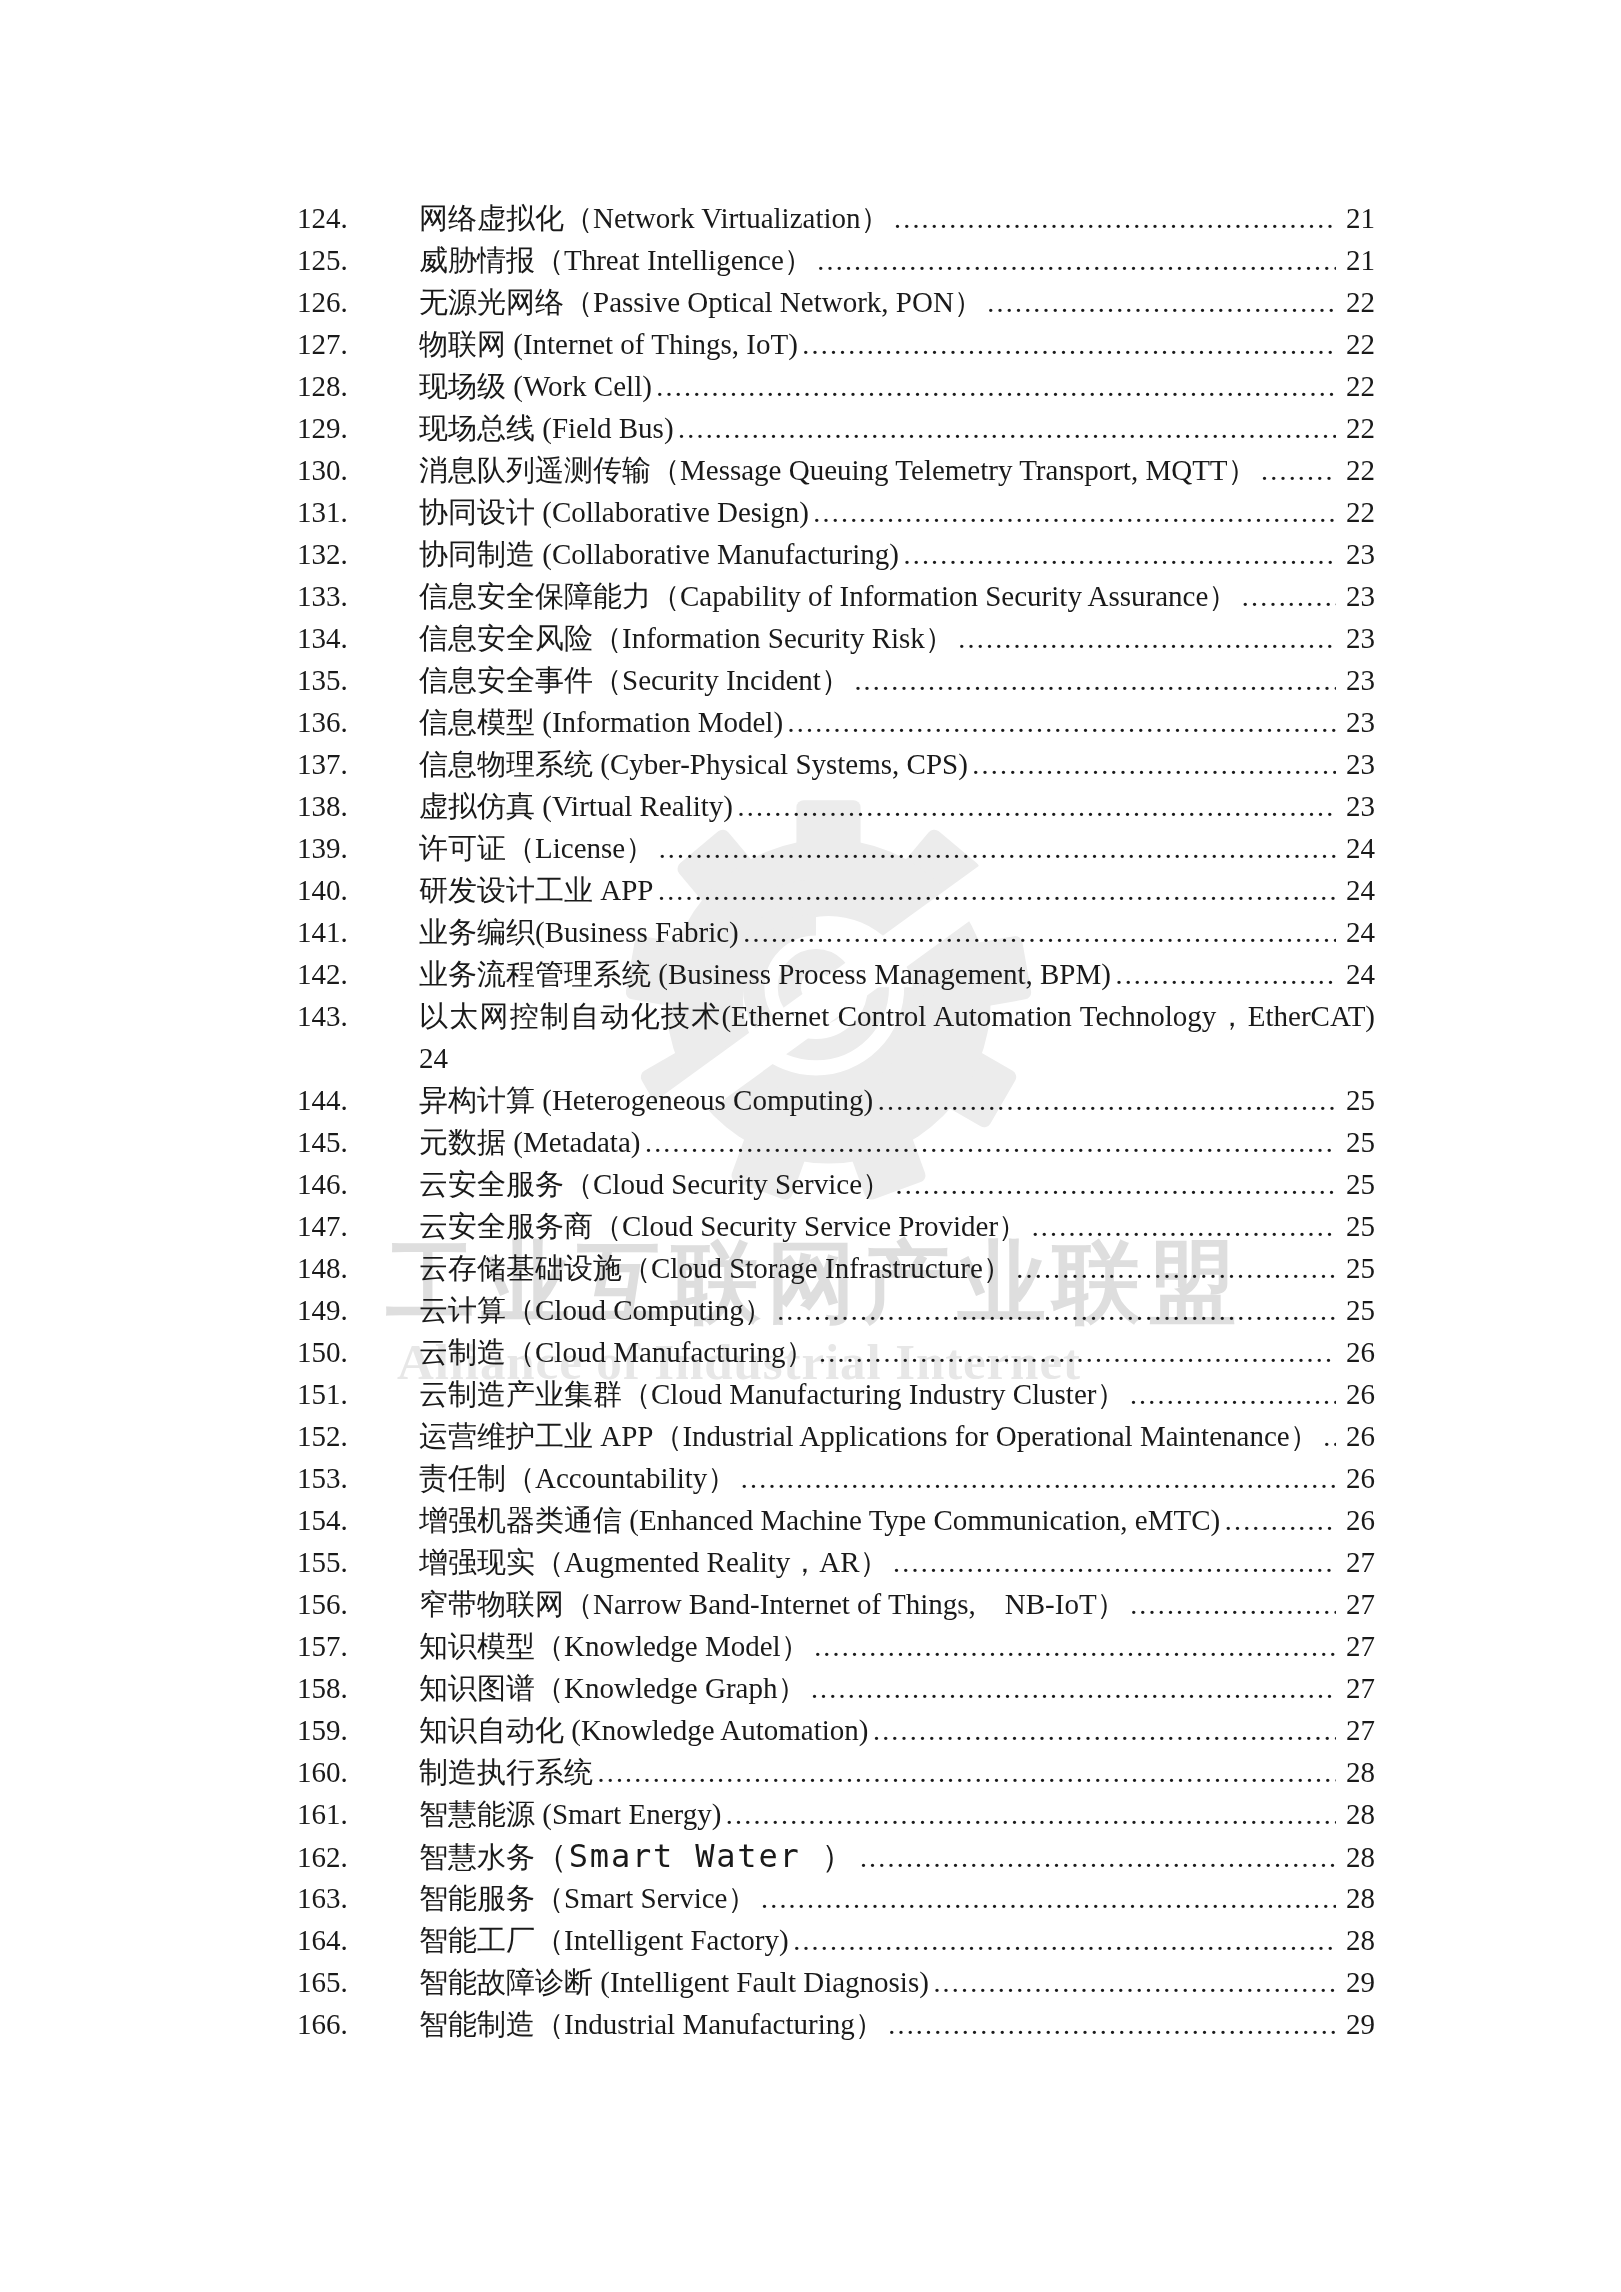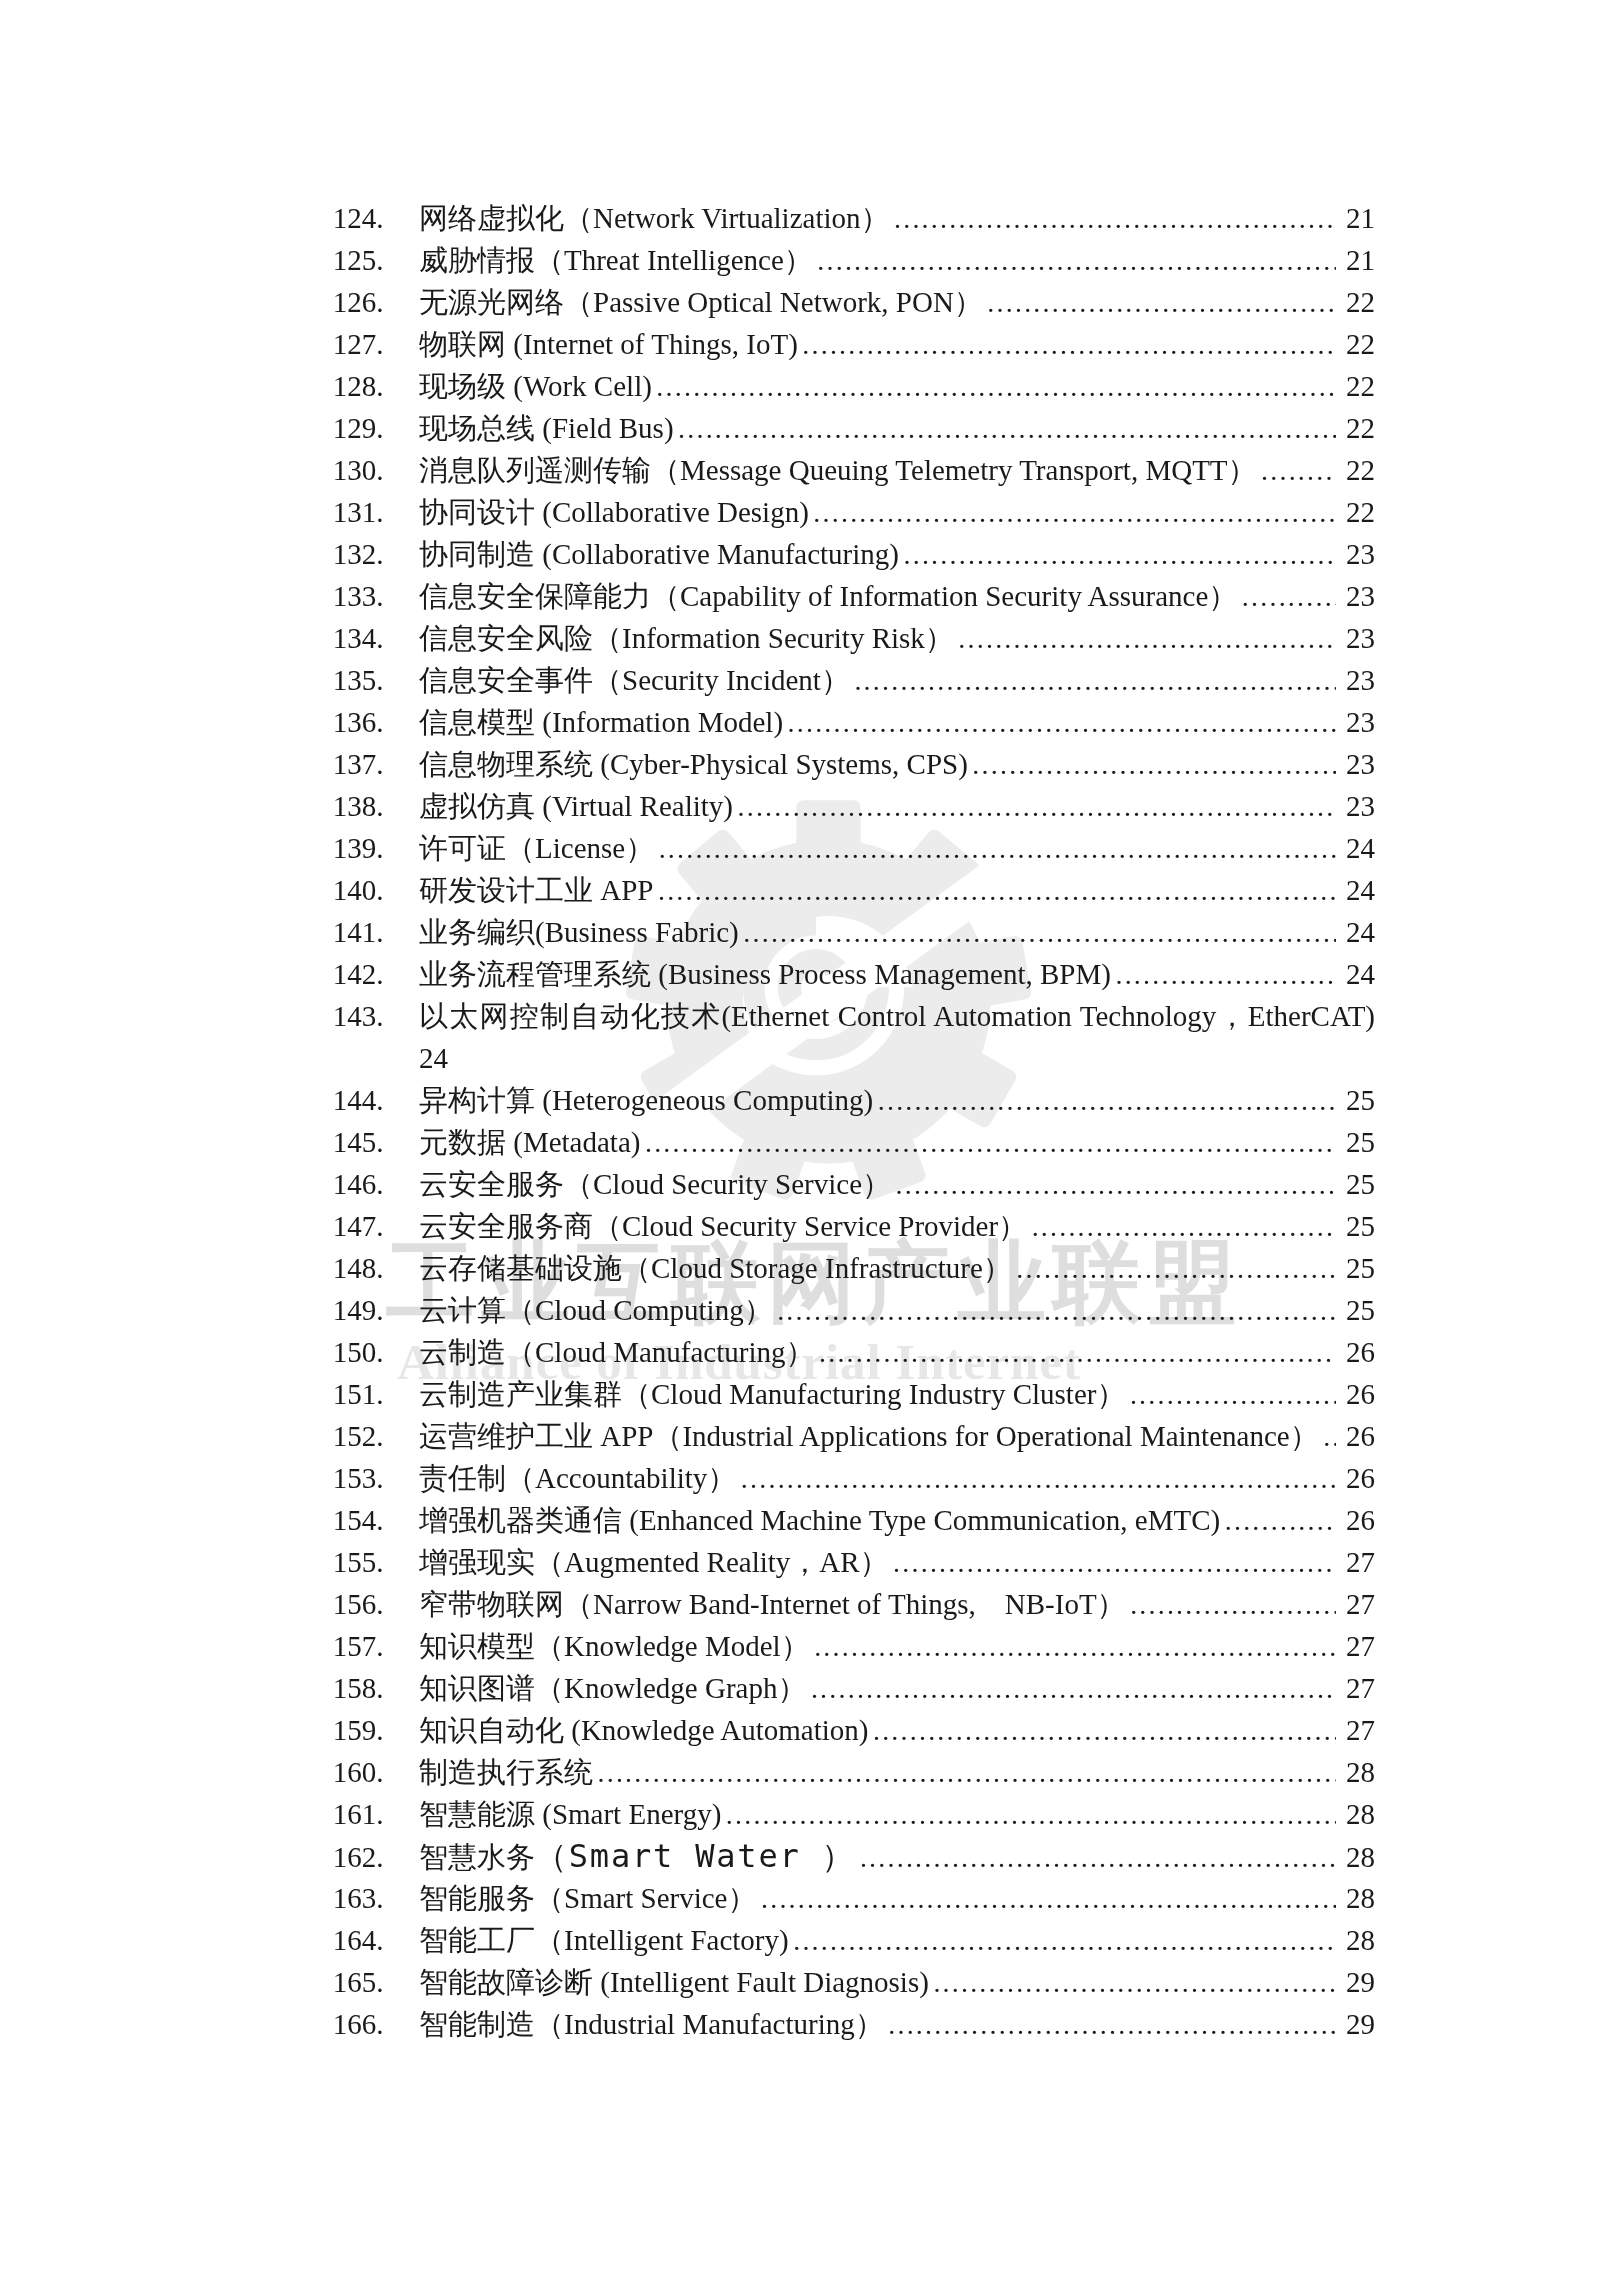--- a/index.html
+++ b/index.html
@@ -33,21 +33,21 @@
   .toc {
     position: relative; z-index: 1;
     padding: 200px 247px 0 297px;
   }
   .row {
     display: flex; align-items: baseline;
     height: 42px;
     font-size: 29px; line-height: 36px;
     white-space: pre;
   }
-  .num { flex: 0 0 122px; text-align: center; }
+  .num { flex: 0 0 122px; }
   .zh, .en { white-space: pre; }
   .leader {
     flex: 1 1 auto; min-width: 0;
     overflow: hidden; white-space: nowrap;
     padding: 0 7.1px 0 4.5px;
     font-size: 28px; letter-spacing: 2.2px;
   }
   .pg { flex: 0 0 auto; min-width: 39px; text-align: right; }
   
   .jtext {

